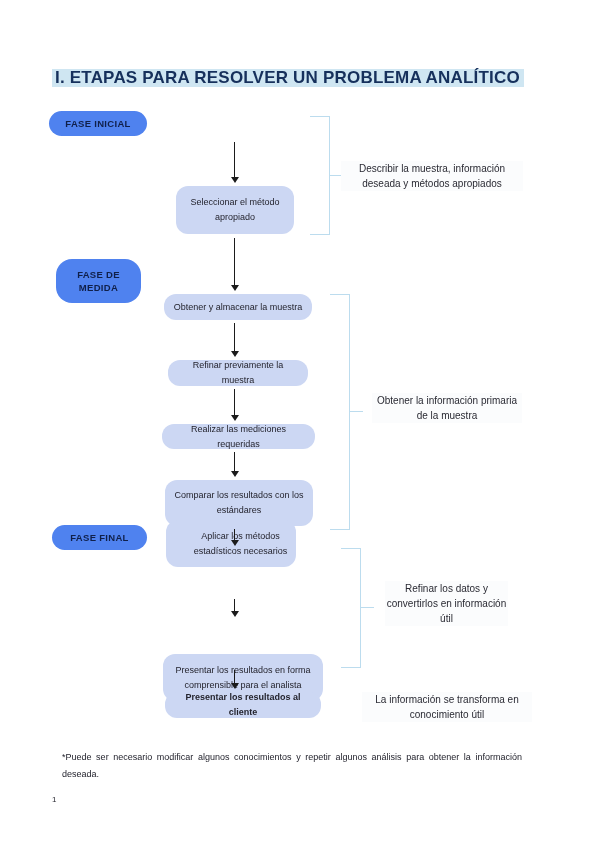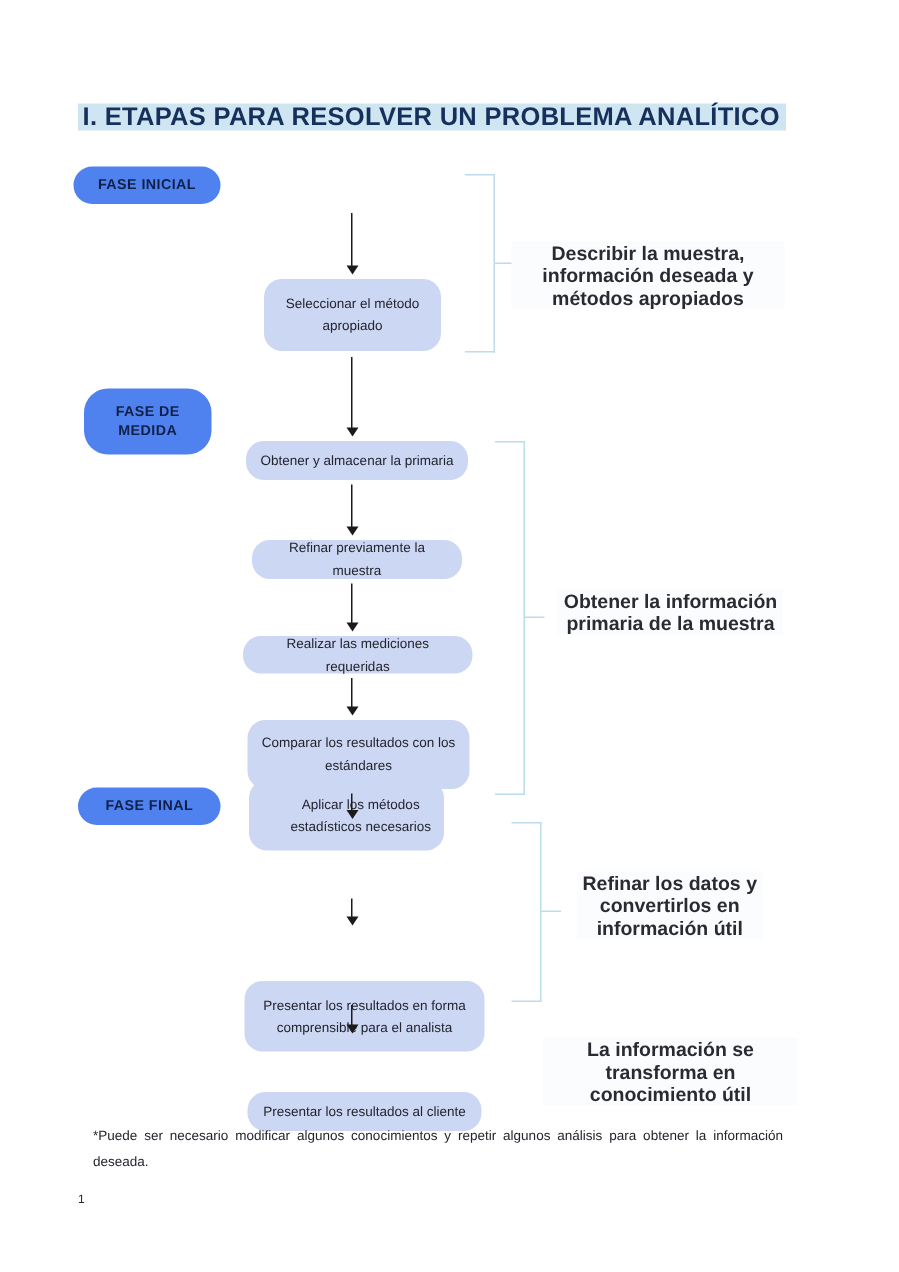--- a/index.html
+++ b/index.html
@@ -114,26 +114,25 @@
   .bracket-tick {
     position: absolute;
     height: 1.4px;
     width: 13px;
     background: #bcdcee;
   }
 
   
   .side-note {
     position: absolute;
-    font-size: 13px;
+    font-size: 10px;
     line-height: 15px;
     color: #2a2a33;
     text-align: center;
     background: #fbfcfd;
-    font-weight: bold;
   }
 
   
   .footnote {
     position: absolute;
     left: 62px;
     top: 749px;
     width: 460px;
     font-size: 9px;
     line-height: 17px;
@@ -161,33 +160,33 @@
   <div class="phase-pill" style="left:56px; top:259px; width:85px; height:44px; flex-direction:column;">
     <span>FASE DE</span>
     <span>MEDIDA</span>
   </div>
 
   <div class="phase-pill" style="left:52px; top:525px; width:95px; height:25px;">FASE FINAL</div>
 
 
   <div class="flow-box" style="left:176px; top:186px; width:118px; height:48px;">Seleccionar el método apropiado</div>
 
-  <div class="flow-box" style="left:164px; top:294px; width:148px; height:26px;">Obtener y almacenar la primaria</div>
+  <div class="flow-box" style="left:164px; top:294px; width:148px; height:26px;">Obtener y almacenar la muestra</div>
 
   <div class="flow-box" style="left:168px; top:360px; width:140px; height:26px;">Refinar previamente la muestra</div>
 
   <div class="flow-box" style="left:162px; top:424px; width:153px; height:25px;">Realizar las mediciones requeridas</div>
 
   <div class="flow-box" style="left:165px; top:480px; width:148px; height:46px;">Comparar los resultados con los estándares</div>
 
   <div class="flow-box" style="left:166px; top:520px; width:130px; height:47px;padding-left:27px;">Aplicar los métodos estadísticos necesarios</div>
 
   <div class="flow-box" style="left:163px; top:620px; width:160px; height:47px;margin-top:34px;">Presentar los resultados en forma comprensible para el analista</div>
 
-  <div class="flow-box" style="left:165px; top:728px; width:156px; height:26px;">Presentar los resultados al cliente</div>
+  <div class="flow-box" style="left:165px; top:692px; width:156px; height:26px;font-weight:bold;">Presentar los resultados al cliente</div>
 
   <div class="arrow" style="left:229px; top:142px; height:42px;">
     <div class="shaft" style="height:36px;"></div>
     <div class="head" style="top:35px;"></div>
   </div>
 
   <div class="arrow" style="left:229px; top:238px; height:54px;">
     <div class="shaft" style="height:48px;"></div>
     <div class="head" style="top:47px;"></div>
   </div>

